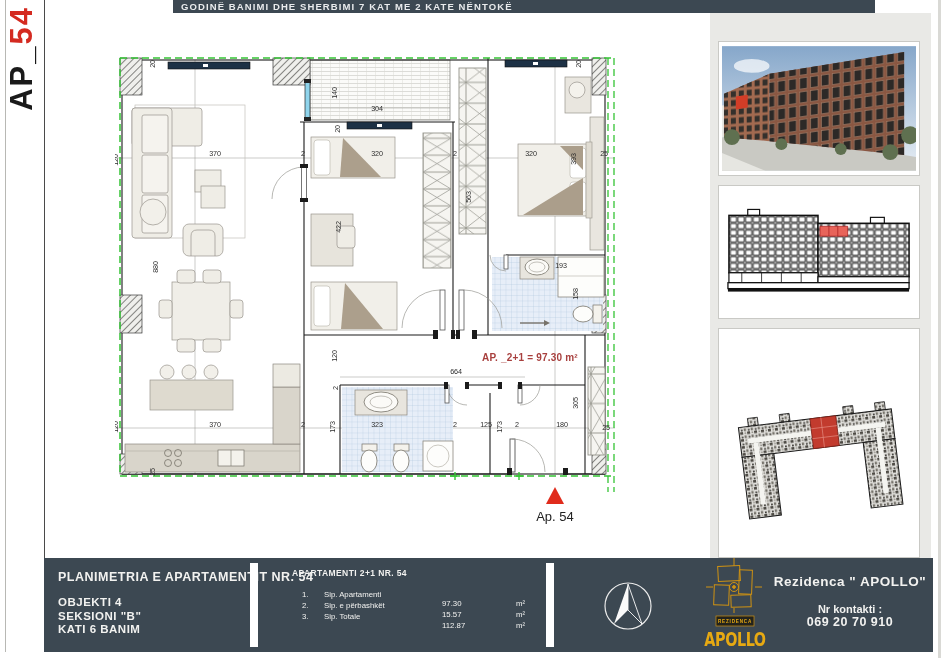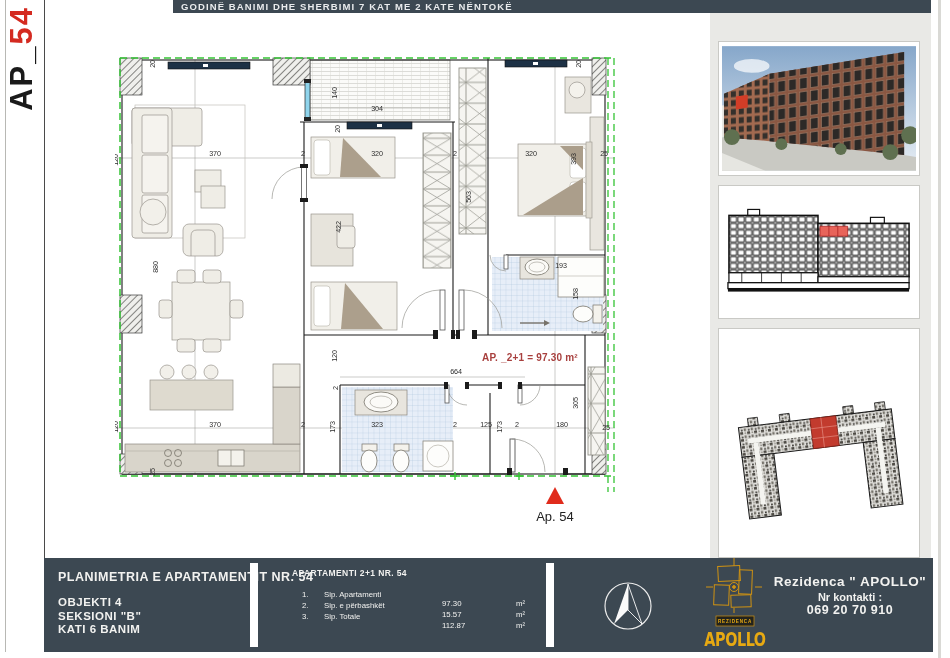--- a/index.html
+++ b/index.html
@@ -11,21 +11,21 @@
   .inner-rule  { position:absolute; left:44px; top:0; width:1px; height:558px; background:#4a4a4a; }
   .right-edge  { position:absolute; left:938px; top:0; width:3px; height:658px; background:#d9d9d5; }
 
   
   .sheet-code { position:absolute; left:2px; top:6px; width:42px; height:110px; }
   .sheet-code span.v { display:block; writing-mode:vertical-rl; transform:rotate(180deg);
     font-size:31px; font-weight:bold; letter-spacing:2px; line-height:40px; }
   .code-prefix { color:#1a1a1a; } .code-number { color:#d42a20; }
 
   
-  .topbar { position:absolute; left:173px; top:0; width:758px; height:13px; background:#3c4852;
+  .topbar { position:absolute; left:173px; top:0; width:702px; height:13px; background:#3c4852;
     color:#e9ebed; font-size:9.5px; font-weight:bold; letter-spacing:1.1px; line-height:13px;
     padding-left:8px; white-space:nowrap; overflow:hidden; }
 
   
   .plan-wrap { position:absolute; left:115px; top:20px; width:585px; height:535px; }
   .dim { font:7.2px "Liberation Sans", sans-serif; fill:#2d2d2d; text-anchor:middle; letter-spacing:-0.2px; }
   .rednote { font:bold 10px "Liberation Sans", sans-serif; fill:#a8403e; letter-spacing:0.2px; }
   .apmark  { font:13px "Liberation Sans", sans-serif; fill:#222; text-anchor:middle; }
 
   
@@ -45,21 +45,21 @@
   .tb-apt-header { position:absolute; left:248px; top:10px; font-size:8.5px; font-weight:bold; letter-spacing:0.4px; }
   .tb-rows { position:absolute; left:258px; top:32px; font-size:7.8px; line-height:10.8px; }
   .tb-row { display:flex; }
   .tb-no { width:22px; } .tb-label { width:120px; }
   .tb-vals { position:absolute; left:398px; top:41px; width:46px; text-align:left; font-size:7.8px; line-height:10.8px; }
   .tb-units { position:absolute; left:452px; top:41px; width:22px; font-size:7.8px; line-height:10.8px;margin-left:20px; }
   .tb-north { position:absolute; left:558px; top:22px; }
   .tb-logo  { position:absolute; left:660px; top:0px;text-align:center; }
   .tb-brand { position:absolute; left:722px; top:16px; width:168px; text-align:center; }
   .tb-brand-name { font-size:13.5px; font-weight:bold; letter-spacing:0.5px; }
-  .tb-contact { margin-top:2px; font-size:11px; font-weight:bold; }
+  .tb-contact { margin-top:14px; font-size:11px; font-weight:bold; }
   .tb-phone { font-size:12.5px; font-weight:bold; letter-spacing:0.5px; }
 </style>
 </head>
 <body>
 
 <div id="sheet">
 
   <div class="left-rule"></div>
   <div class="inner-rule"></div>
   <div class="right-edge"></div>

